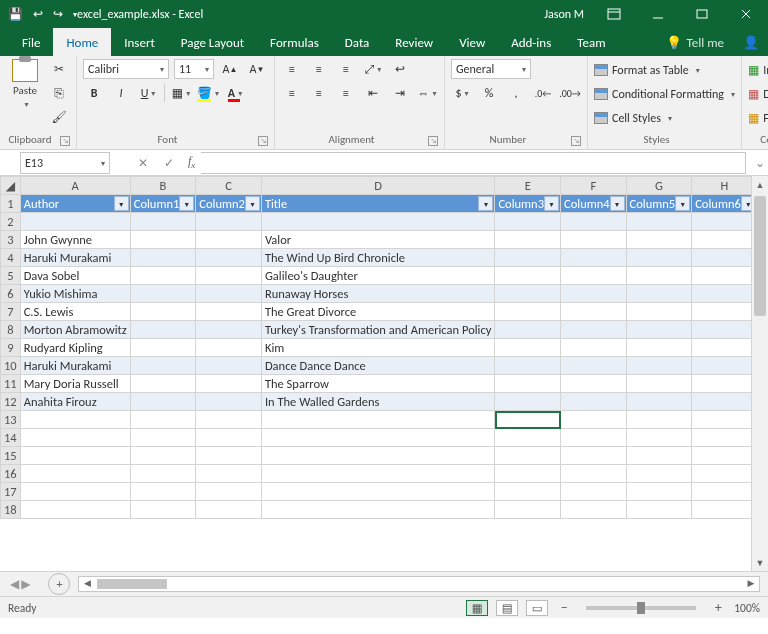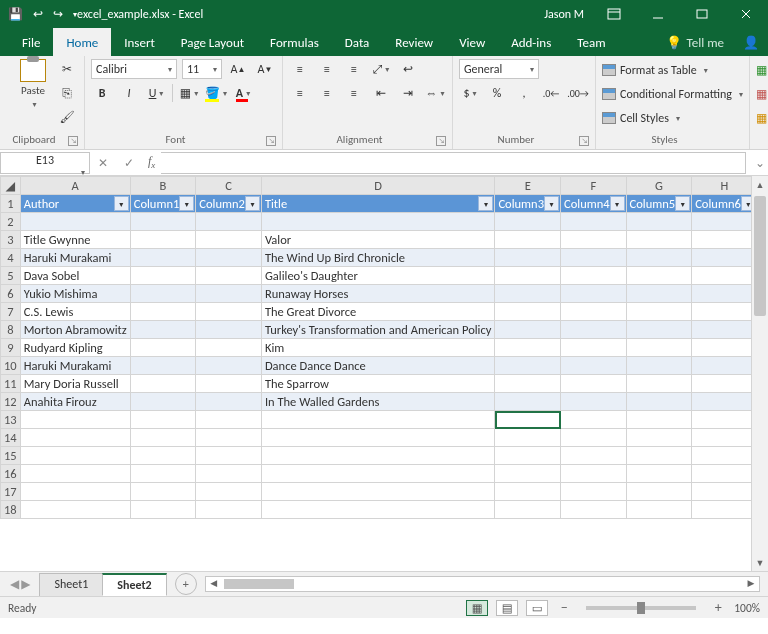--- a/index.html
+++ b/index.html
@@ -61,21 +61,21 @@
     align-items:stretch;
   }
   .group {
     border-right:1px solid #d9d9d9;
     display:flex; flex-direction:column;
     padding:3px 6px 1px 6px;
   }
   .group-body { flex:1; display:flex; align-items:flex-start; gap:4px; }
   .group-label { text-align:center; font-size:11px; color:#666; padding:1px 16px 2px 0; position:relative;}
   .group-label .launcher { position:absolute; right:0; bottom:2px; width:10px; height:10px; border:1px solid #999; font-size:7px; line-height:7px; text-align:right; color:#888;}
-  .btn { display:flex; align-items:center; justify-content:center; cursor:pointer; color:#444;margin-left:8px;}
+  .btn { display:flex; align-items:center; justify-content:center; cursor:pointer; color:#444;}
   .col { display:flex; flex-direction:column; gap:4px; }
   .row { display:flex; align-items:center; gap:5px; }
   .big { width:38px; height:50px; flex-direction:column; gap:2px; font-size:11px; }
   .paste-icon { width:26px; height:30px; background:#fff; border:1px solid #b8860b; position:relative;}
   .paste-icon::before { content:""; position:absolute; top:-4px; left:6px; width:12px; height:6px; background:#999; border-radius:2px;}
   .dd::after { content:"▾"; font-size:8px; margin-left:3px; color:#666;}
   .combo {
     height:20px; background:#fff; border:1px solid #c6c6c6;
     display:flex; align-items:center; padding:0 4px; font-size:12px; cursor:pointer;
     justify-content:space-between;
@@ -83,21 +83,21 @@
   .combo .arrow { font-size:8px; color:#666; margin-left:4px;}
   .iconbtn { height:20px; min-width:22px; display:flex; align-items:center; justify-content:center; cursor:pointer;}
   .styles-item, .cells-item { height:22px; display:flex; align-items:center; gap:4px; font-size:12px; cursor:pointer; white-space:nowrap;}
   .tiny-table { width:14px; height:12px; display:inline-block; background:
      linear-gradient(#5b9bd5,#5b9bd5) 0 0/100% 4px no-repeat,
      linear-gradient(#ccc,#ccc) 0 4px/100% 100% no-repeat; border:1px solid #888;}
   
   .namebox-row {
     height:26px; border-bottom:1px solid #d4d4d4; display:flex; align-items:center; background:#fff;
   }
-  .namebox { width:90px; height:22px; margin:0 0; border:1px solid #c6c6c6; display:flex; align-items:center; padding:0 4px; font-size:12px;flex-direction:column;}
+  .namebox { width:90px; height:22px; margin:0 20px; border:1px solid #c6c6c6; display:flex; align-items:center; padding:0 4px; font-size:12px;}
   .namebox .arrow{ margin-left:auto; font-size:8px; color:#666;}
   .fx-btn { width:26px; text-align:center; color:#888; cursor:pointer;}
   .fx-sym { font-style:italic; font-family:"Times New Roman",serif; color:#666; padding:0 6px;}
   .formula-input { flex:1; height:22px; border:1px solid #c6c6c6; border-left:none; background:#fff; margin-right:6px;}
   .fx-expand { width:16px; color:#888; cursor:pointer; text-align:center;}
   
   .grid-wrap { position:relative; height:395px; display:flex; }
   .grid { flex:1; overflow:hidden; position:relative;}
   table.sheet { border-collapse:collapse; table-layout:fixed; }
   table.sheet th, table.sheet td {
@@ -378,21 +378,21 @@
             <td></td>
             <td></td>
             <td></td>
             <td></td>
             <td></td>
             <td></td>
             <td></td>
           </tr>
           <tr>
             <th class="rowh">3</th>
-            <td>Title Gwynne</td>
+            <td>John Gwynne</td>
             <td></td>
             <td></td>
             <td>Valor</td>
             <td></td>
             <td></td>
             <td></td>
             <td></td>
           </tr>
           <tr class="band">
             <th class="rowh">4</th>
@@ -567,24 +567,20 @@
     <div class="thumb"></div>
     <div class="down">▼</div>
   </div>
 </div>
 
 <div class="tabs-row">
   <div class="tab-nav">
     <span>◀</span>
     <span>▶</span>
   </div>
-  <div id="sheet-tabs" style="display:flex">
-      <div class="sheet-tab">Sheet1</div>
-      <div class="sheet-tab active">Sheet2</div>
-    </div>
   <div class="new-sheet">+</div>
   <div class="hscroll">
     <div class="l">◀</div>
     <div class="thumb"></div>
     <div class="r">▶</div>
   </div>
 </div>
 
 <div class="status">
   <span>Ready</span>

